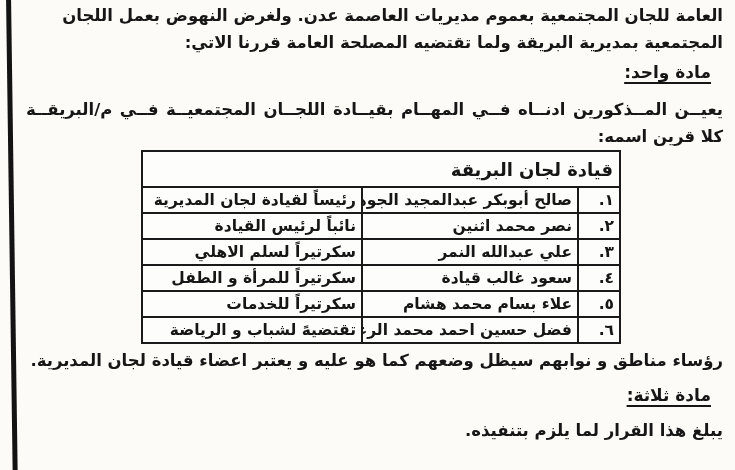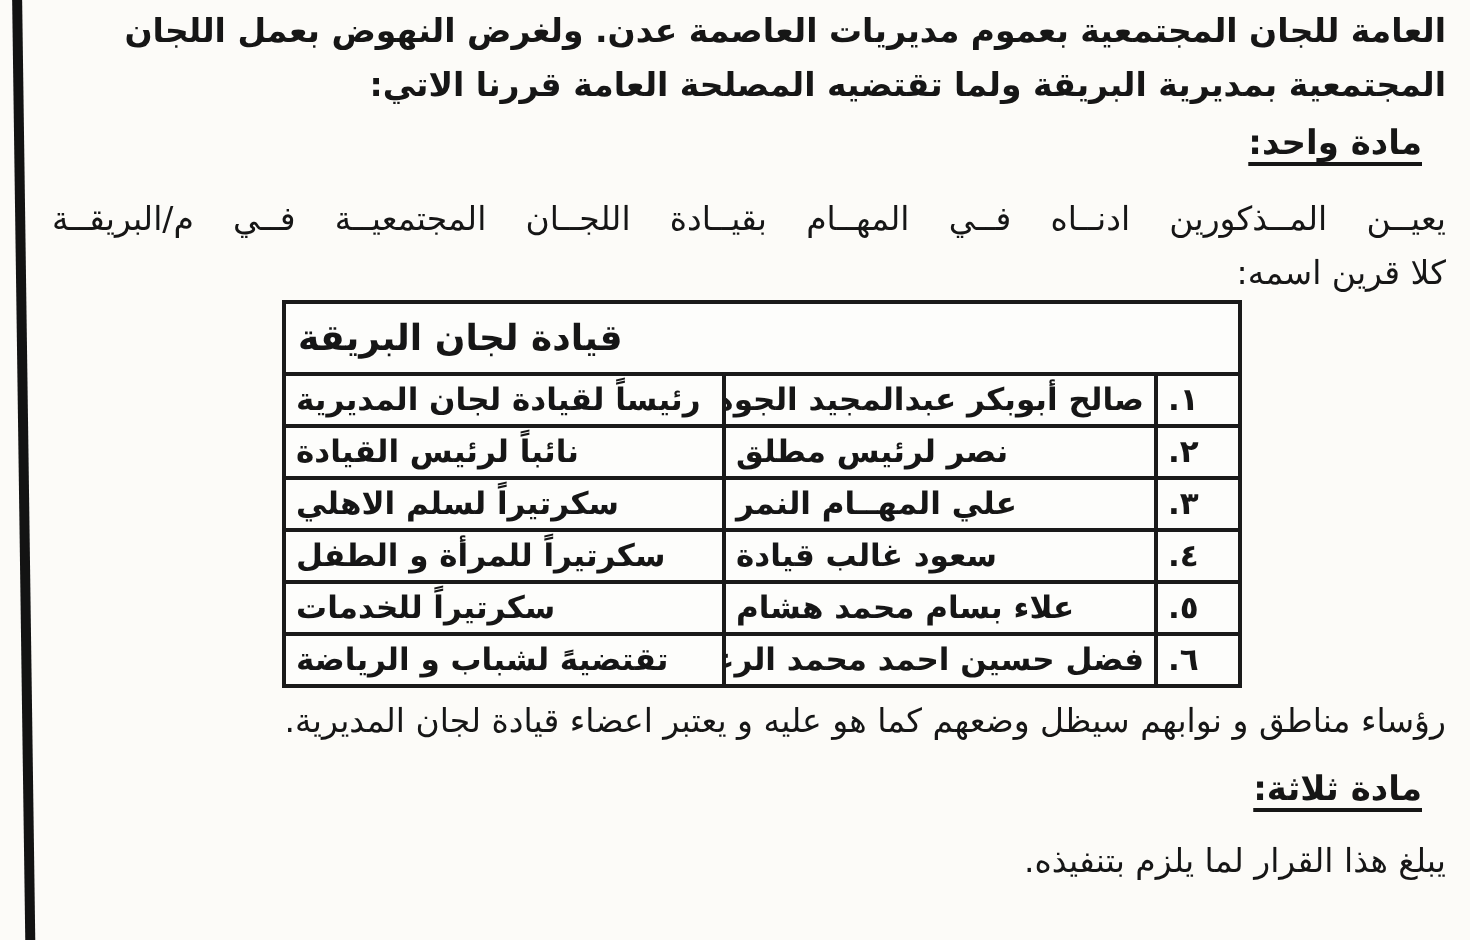--- a/index.html
+++ b/index.html
@@ -21,31 +21,31 @@
   .content { position: absolute; inset: 0; padding: 2px 12px 0 22px; }
 
   .intro { margin: 0; font-weight: bold; font-size: 16.5px; line-height: 27px; text-align: right; }
   .line { display: block; }
   .stretch { text-align: justify; text-align-last: justify; }
 
   .article-heading {
     margin: 12px; font-size: 17px; font-weight: bold; line-height: 24px;
     text-decoration: underline; text-decoration-thickness: 2px; text-underline-offset: 4px;
   }
-  .para { margin: 0; font-weight: normal; font-size: 16.5px; line-height: 27px; text-align: right; }
+  .para { margin: 0; font-weight: bold; font-size: 16.5px; line-height: 27px; text-align: right; }
 
   #a1h { margin-top: 4px; }
   #a1p { margin-top: 4px; }
 
   .roster {
     border-collapse: collapse; width: 478px;
     margin: 0 102px 0 0; table-layout: fixed;
     background: #fdfdfb;
   }
-  .roster th, .roster td { border: 2px solid #1a1a1a; font-weight: bold; text-align: left; }
+  .roster th, .roster td { border: 2px solid #1a1a1a; font-weight: bold; text-align: right; }
   .roster th { height: 34px; font-size: 18px; padding: 0 6px; }
   .roster td { height: 22px; font-size: 15.5px; padding: 1px 5px; white-space: nowrap; overflow: hidden; }
   col.c-num  { width: 42px; }
   col.c-name { width: 216px; }
   col.c-role { width: 220px; }
 
   #a2h { margin-top: 9px; }
   #a2p { margin-top: 5px; line-height: 24px; }
   #a3h { margin-top: 10px; }
   #a3p { margin-top: 2px; line-height: 24px; }  
@@ -82,26 +82,26 @@
         </tr>
       </thead>
       <tbody>
         <tr>
           <td>١.</td>
           <td>صالح أبوبكر عبدالمجيد الجوهري</td>
           <td>رئيساً لقيادة لجان المديرية</td>
         </tr>
         <tr>
           <td>٢.</td>
-          <td>نصر لرئيس مطلق</td>
+          <td>نصر محمد اثنين</td>
           <td>نائباً لرئيس القيادة</td>
         </tr>
         <tr>
           <td>٣.</td>
-          <td>علي المهــام النمر</td>
+          <td>علي عبدالله النمر</td>
           <td>سكرتيراً لسلم الاهلي</td>
         </tr>
         <tr>
           <td>٤.</td>
           <td>سعود غالب قيادة</td>
           <td>سكرتيراً للمرأة و الطفل</td>
         </tr>
         <tr>
           <td>٥.</td>
           <td>علاء بسام محمد هشام</td>

